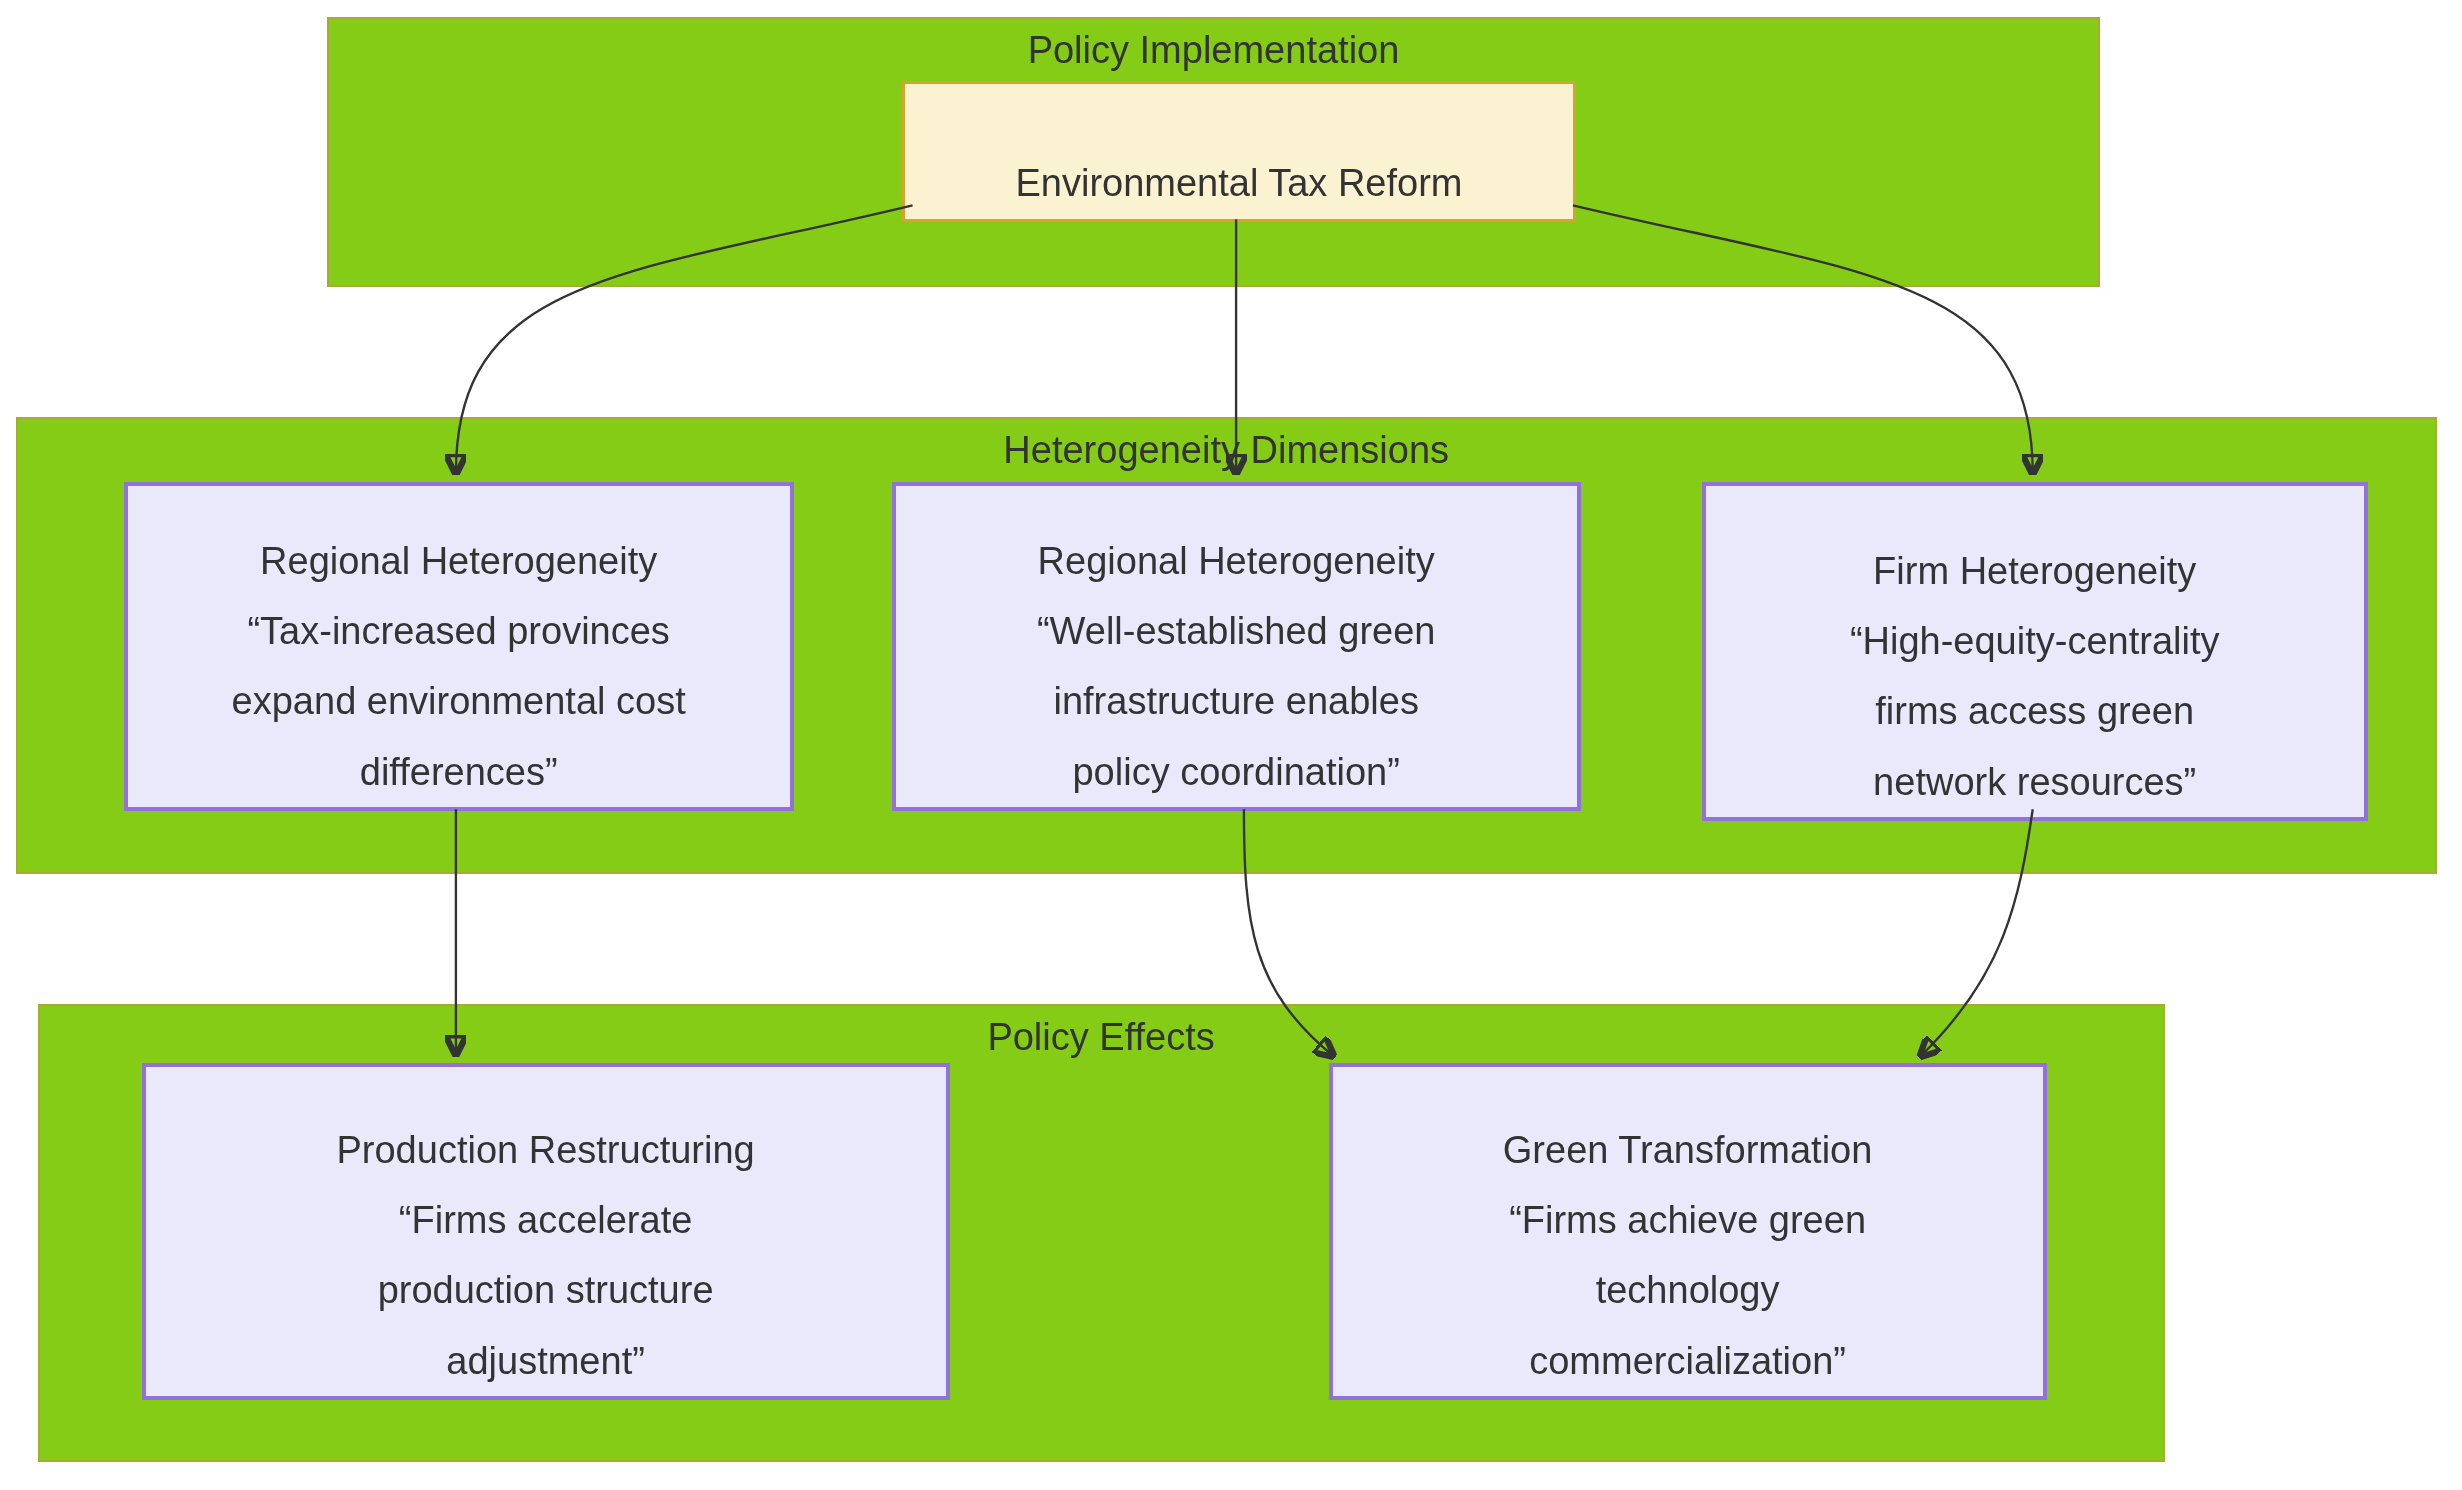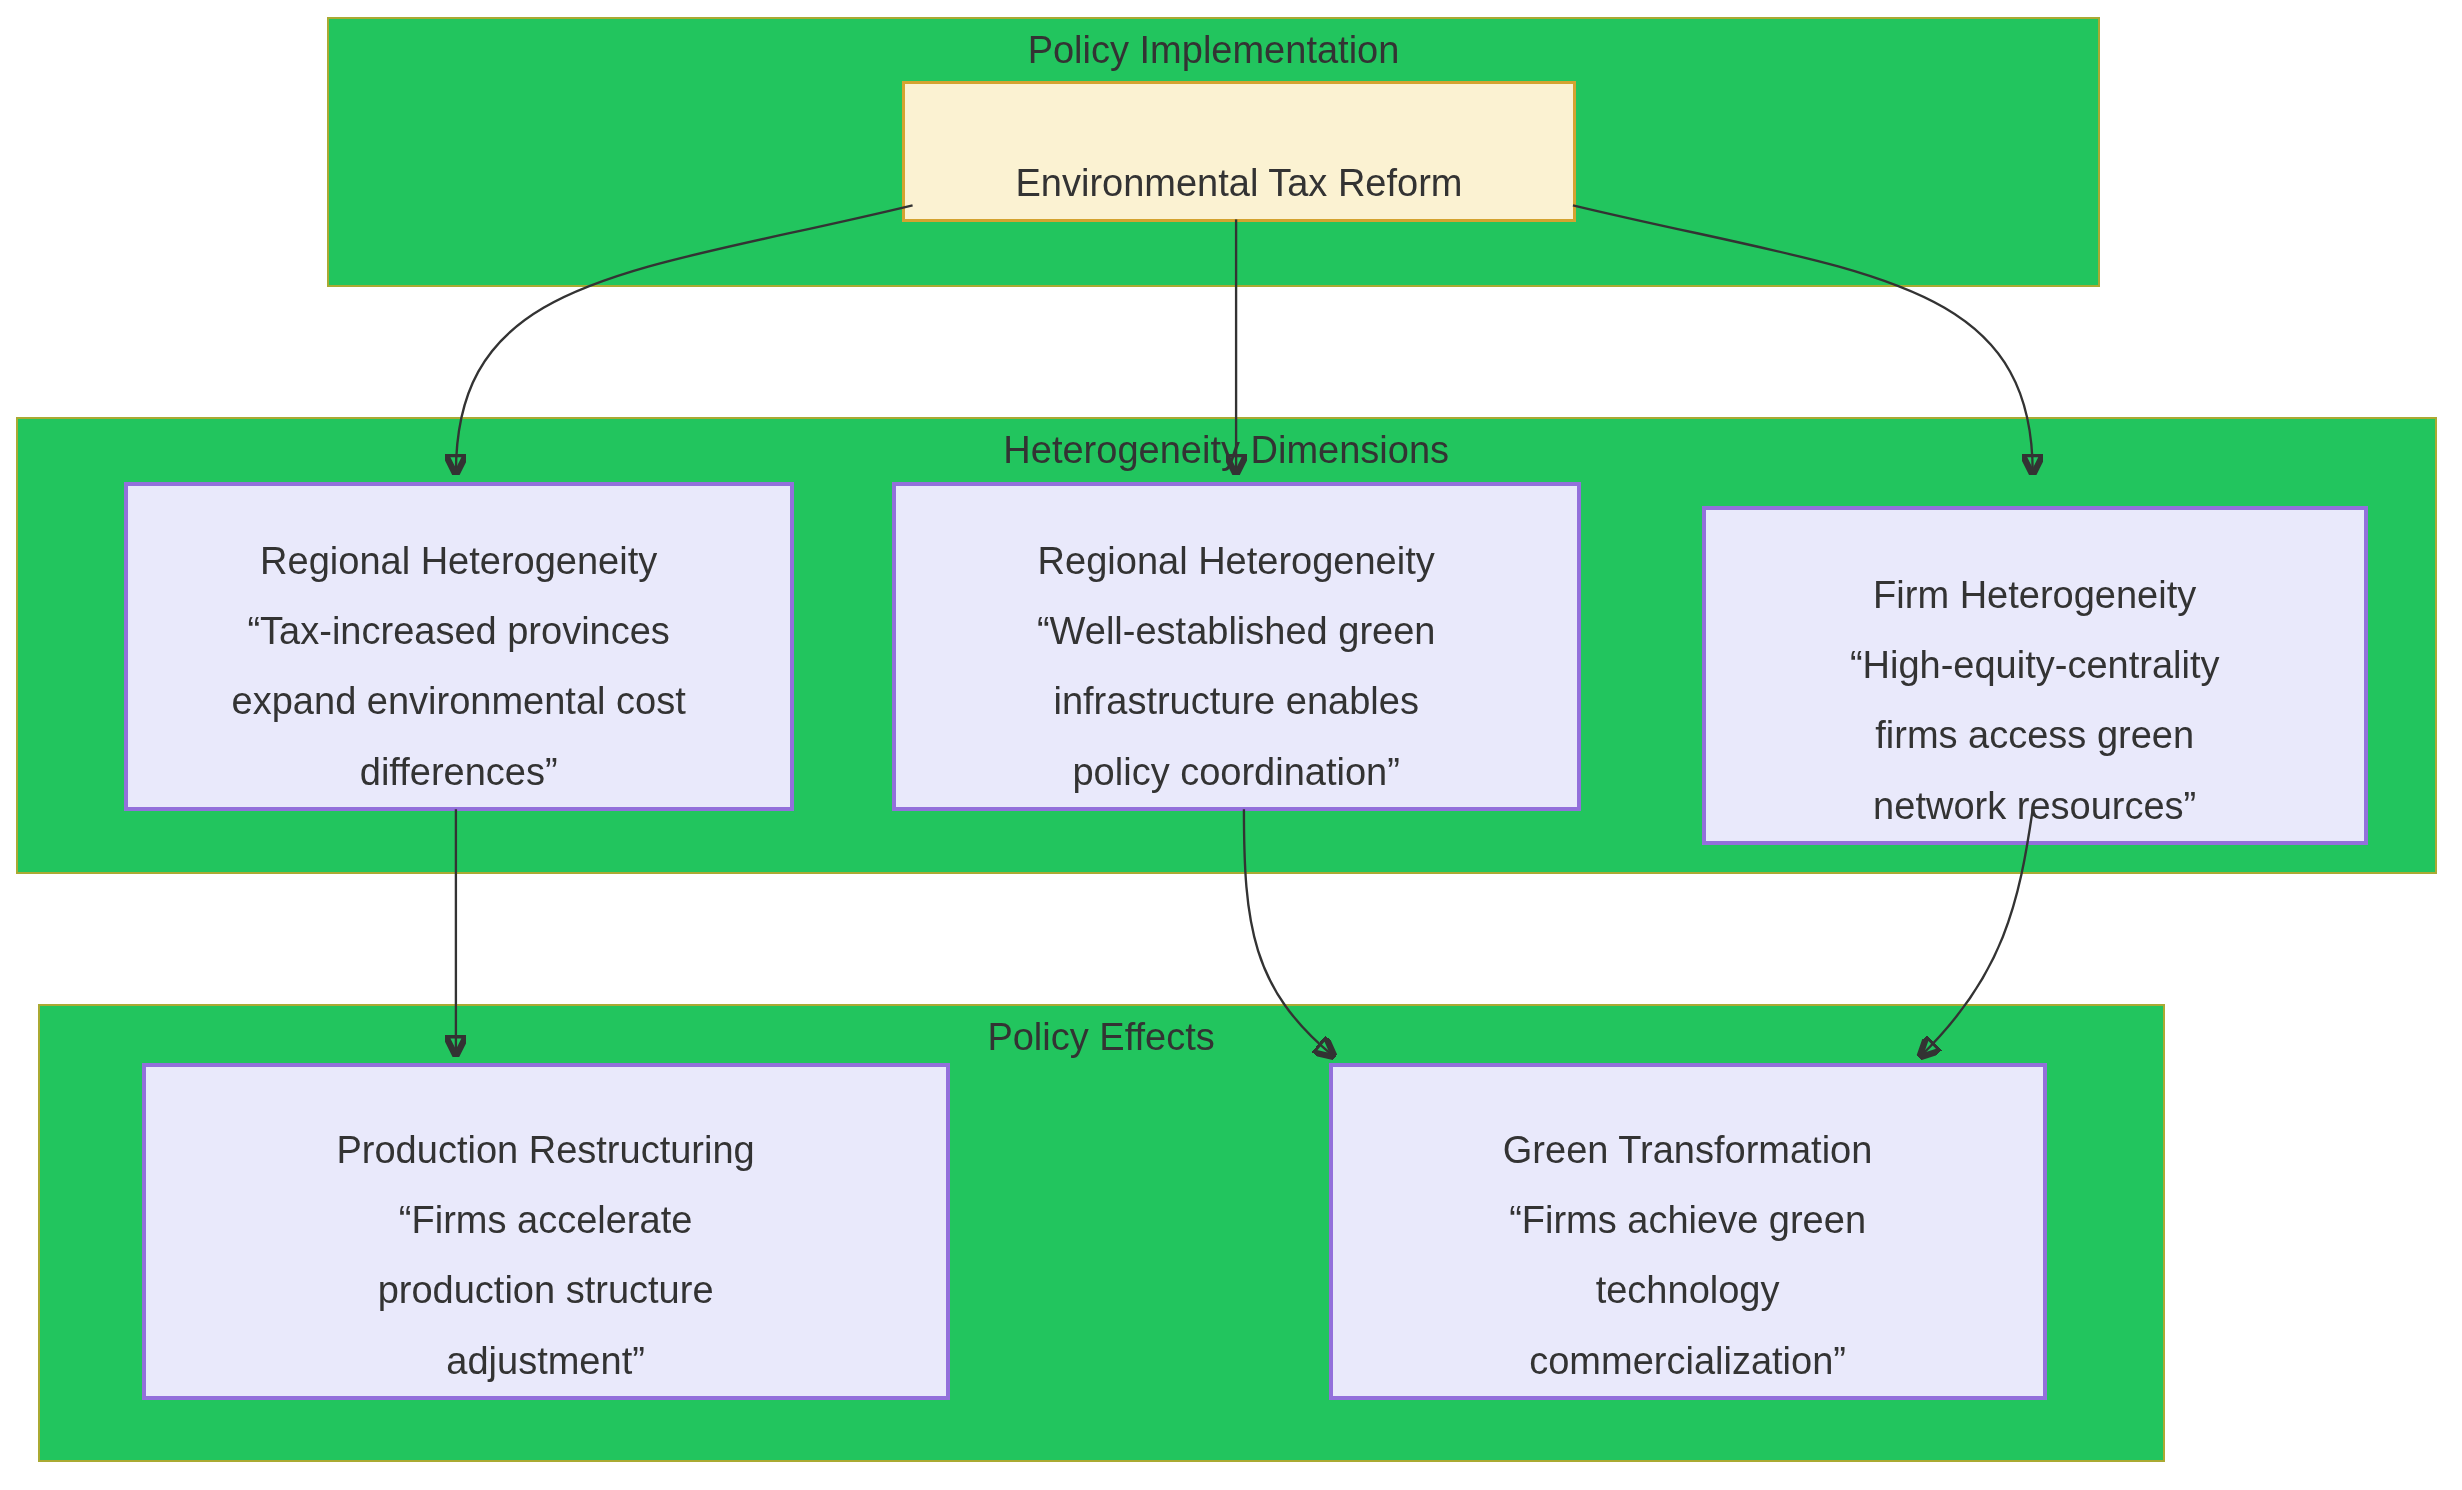--- a/index.html
+++ b/index.html
@@ -11,21 +11,21 @@
   .canvas {
     position: relative;
     width: 2462px;
     height: 1490px;
     background: #ffffff;
     overflow: hidden;
     color: #333333;
   }
   .section {
     position: absolute;
-    background: #22c55e;
+    background: #84cc16;
     border: 2.4px solid #aaaa33;
     box-sizing: border-box;
   }
   .section-label {
     position: absolute;
     top: 9.4px;
     left: 0;
     right: 0;
     text-align: center;
     font-size: 38px;
@@ -72,21 +72,21 @@
 
   
   #sec-policy-implementation { left: 327px; top: 16.5px;   width: 1773px; height: 270px; }
   #sec-heterogeneity         { left: 15.7px;  top: 417px;  width: 2421px; height: 457px; }
   #sec-policy-effects        { left: 19.6px;  top: 1004px; width: 2127px; height: 458px; margin-left: 18px; }
 
   
   #node-etr      { left: 573px;  top: 62px; width: 674px; height: 141px; }
   #node-reg-tax  { left: 106px;  top: 63px; width: 670px; height: 329px; }
   #node-reg-infra{ left: 874px; top: 63px; width: 689px; height: 329px; }
-  #node-firm     { left: 1684px; top: 63px; width: 666px; height: 339px; margin-top: 24px; }
+  #node-firm     { left: 1684px; top: 63px; width: 666px; height: 339px; }
   #node-prod     { left: 102px;  top: 57px; width: 808px; height: 337px; }
   #node-green    { left: 1289px; top: 57px; width: 718px; height: 337px; }
 </style>
 </head>
 <body>
 
 <div class="canvas">
 
   <div class="section" id="sec-policy-implementation">
     <div class="section-label">Policy Implementation</div>

